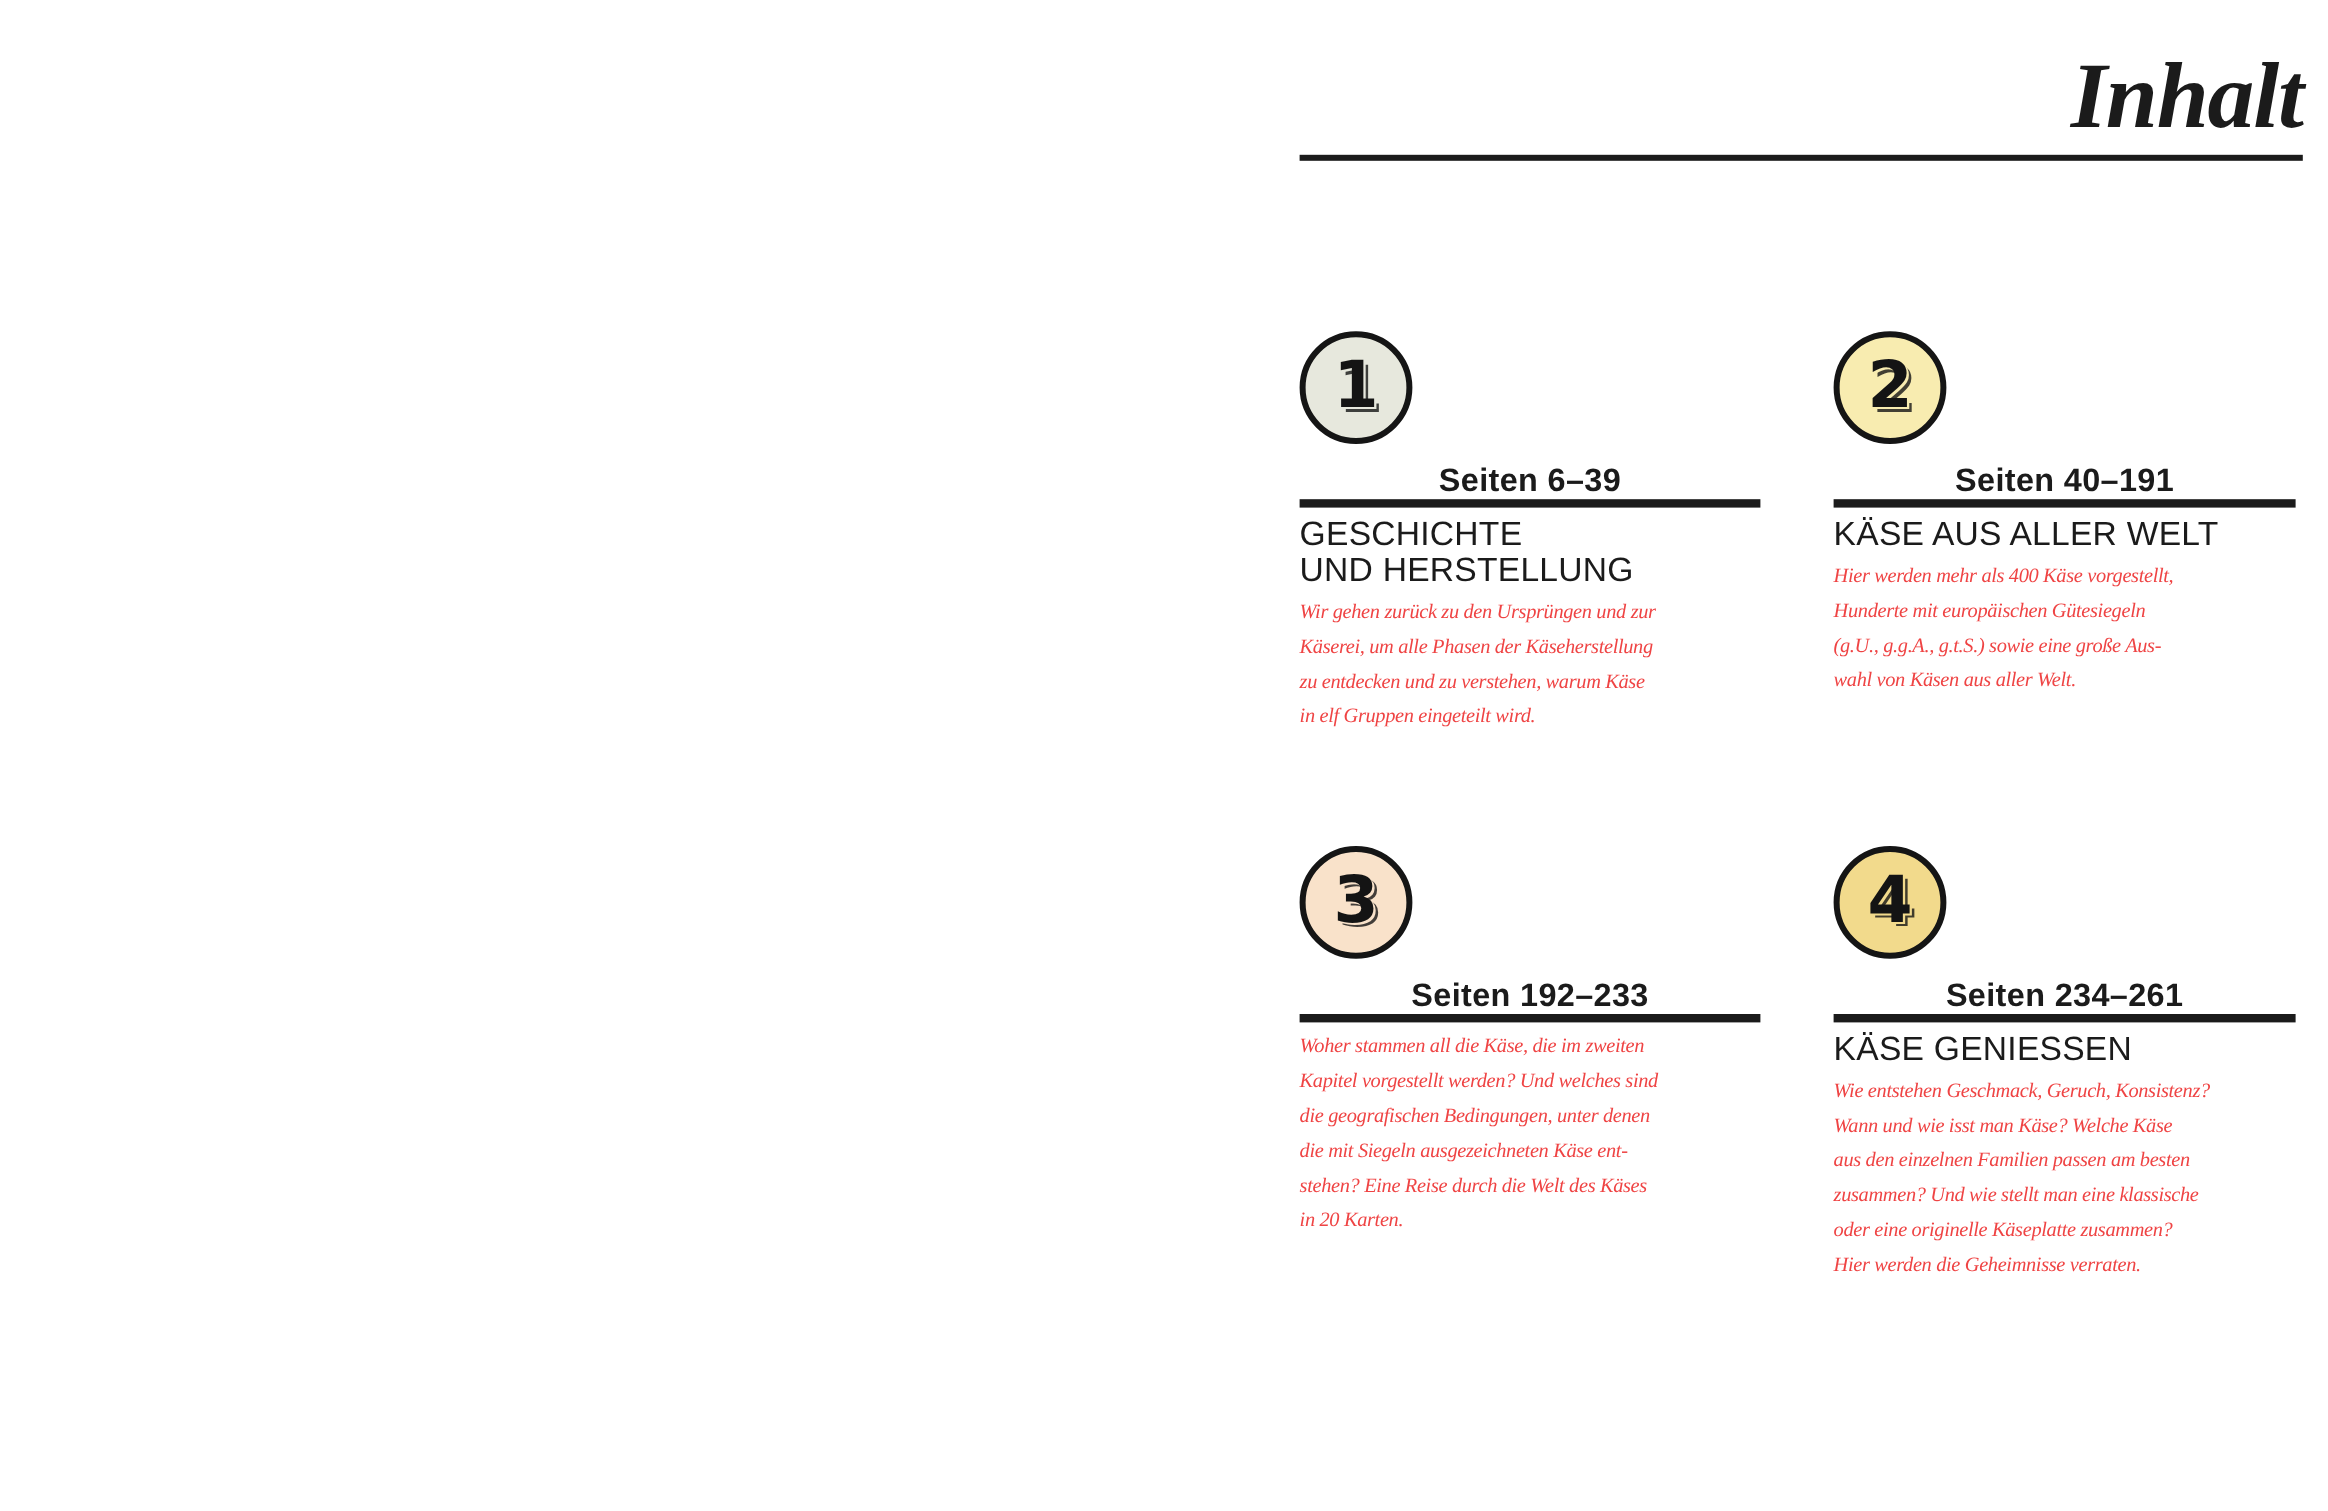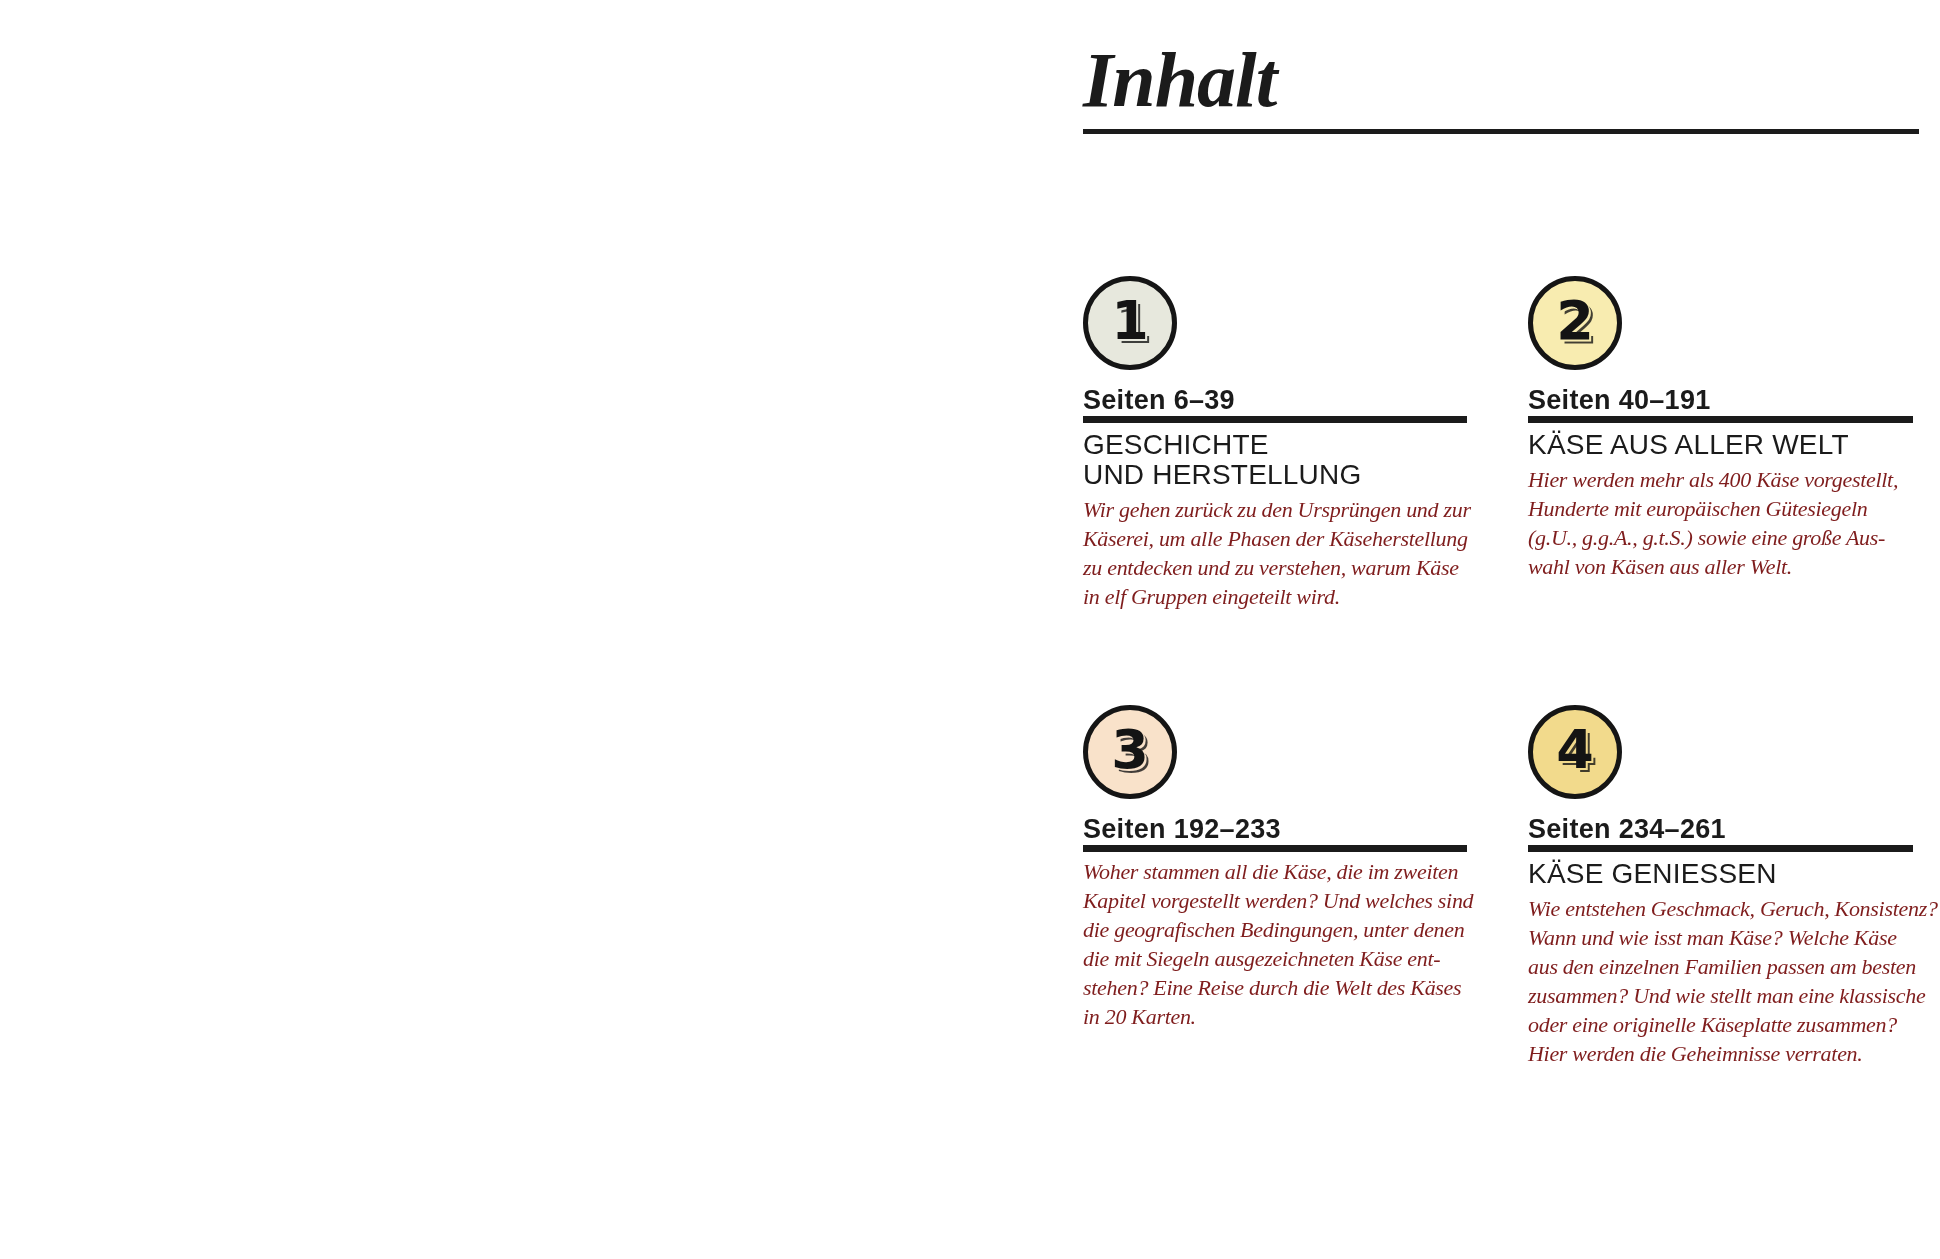--- a/index.html
+++ b/index.html
@@ -17,21 +17,21 @@
   }
   .content {
     position: absolute;
     left: 1083px;
     top: 0;
     width: 836px;
   }
   .page-title {
     margin: 0;
     padding-top: 40px;
-    text-align: left;
+    text-align: right;
     font-family: "Liberation Serif", serif;
     font-style: italic;
     font-weight: 700;
     font-size: 78px;
     line-height: 80px;
     letter-spacing: -1px;
     color: #1b1b1b;
   }
   .title-rule {
     height: 5px;
@@ -65,44 +65,45 @@
     text-shadow: 2px 2px 0 var(--fill, #eeeeee), 4px 4px 0 rgba(20,20,20,0.8);
     transform: translateY(-2px);
   }
   .pages {
     margin-top: 18px;
     font-weight: 700;
     font-size: 27px;
     line-height: 24px;
     letter-spacing: 0.3px;
     white-space: pre;
+    text-align: center;
   }
   .cell-rule {
     height: 7px;
     background: #1b1b1b;
     margin-top: 4px;
   }
   .cell-title {
     margin: 7px 0 0 0;
     font-weight: 400;
     font-size: 28px;
     line-height: 30px;
     letter-spacing: 0.2px;
     white-space: pre-line;
   }
   .cell-desc {
     margin: 5px 0 0 0;
     width: 412px;
     font-family: "Liberation Serif", serif;
     font-style: italic;
-    font-size: 22px;
+    font-size: 17px;
     line-height: 29px;
     letter-spacing: -0.3px;
     white-space: pre;
-    color: #7f1d1d;
+    color: #ef4444;
   }
 </style>
 </head>
 <body>
 
 <main class="content">
 
   <h1 class="page-title">Inhalt</h1>
   <div class="title-rule"></div>
 

